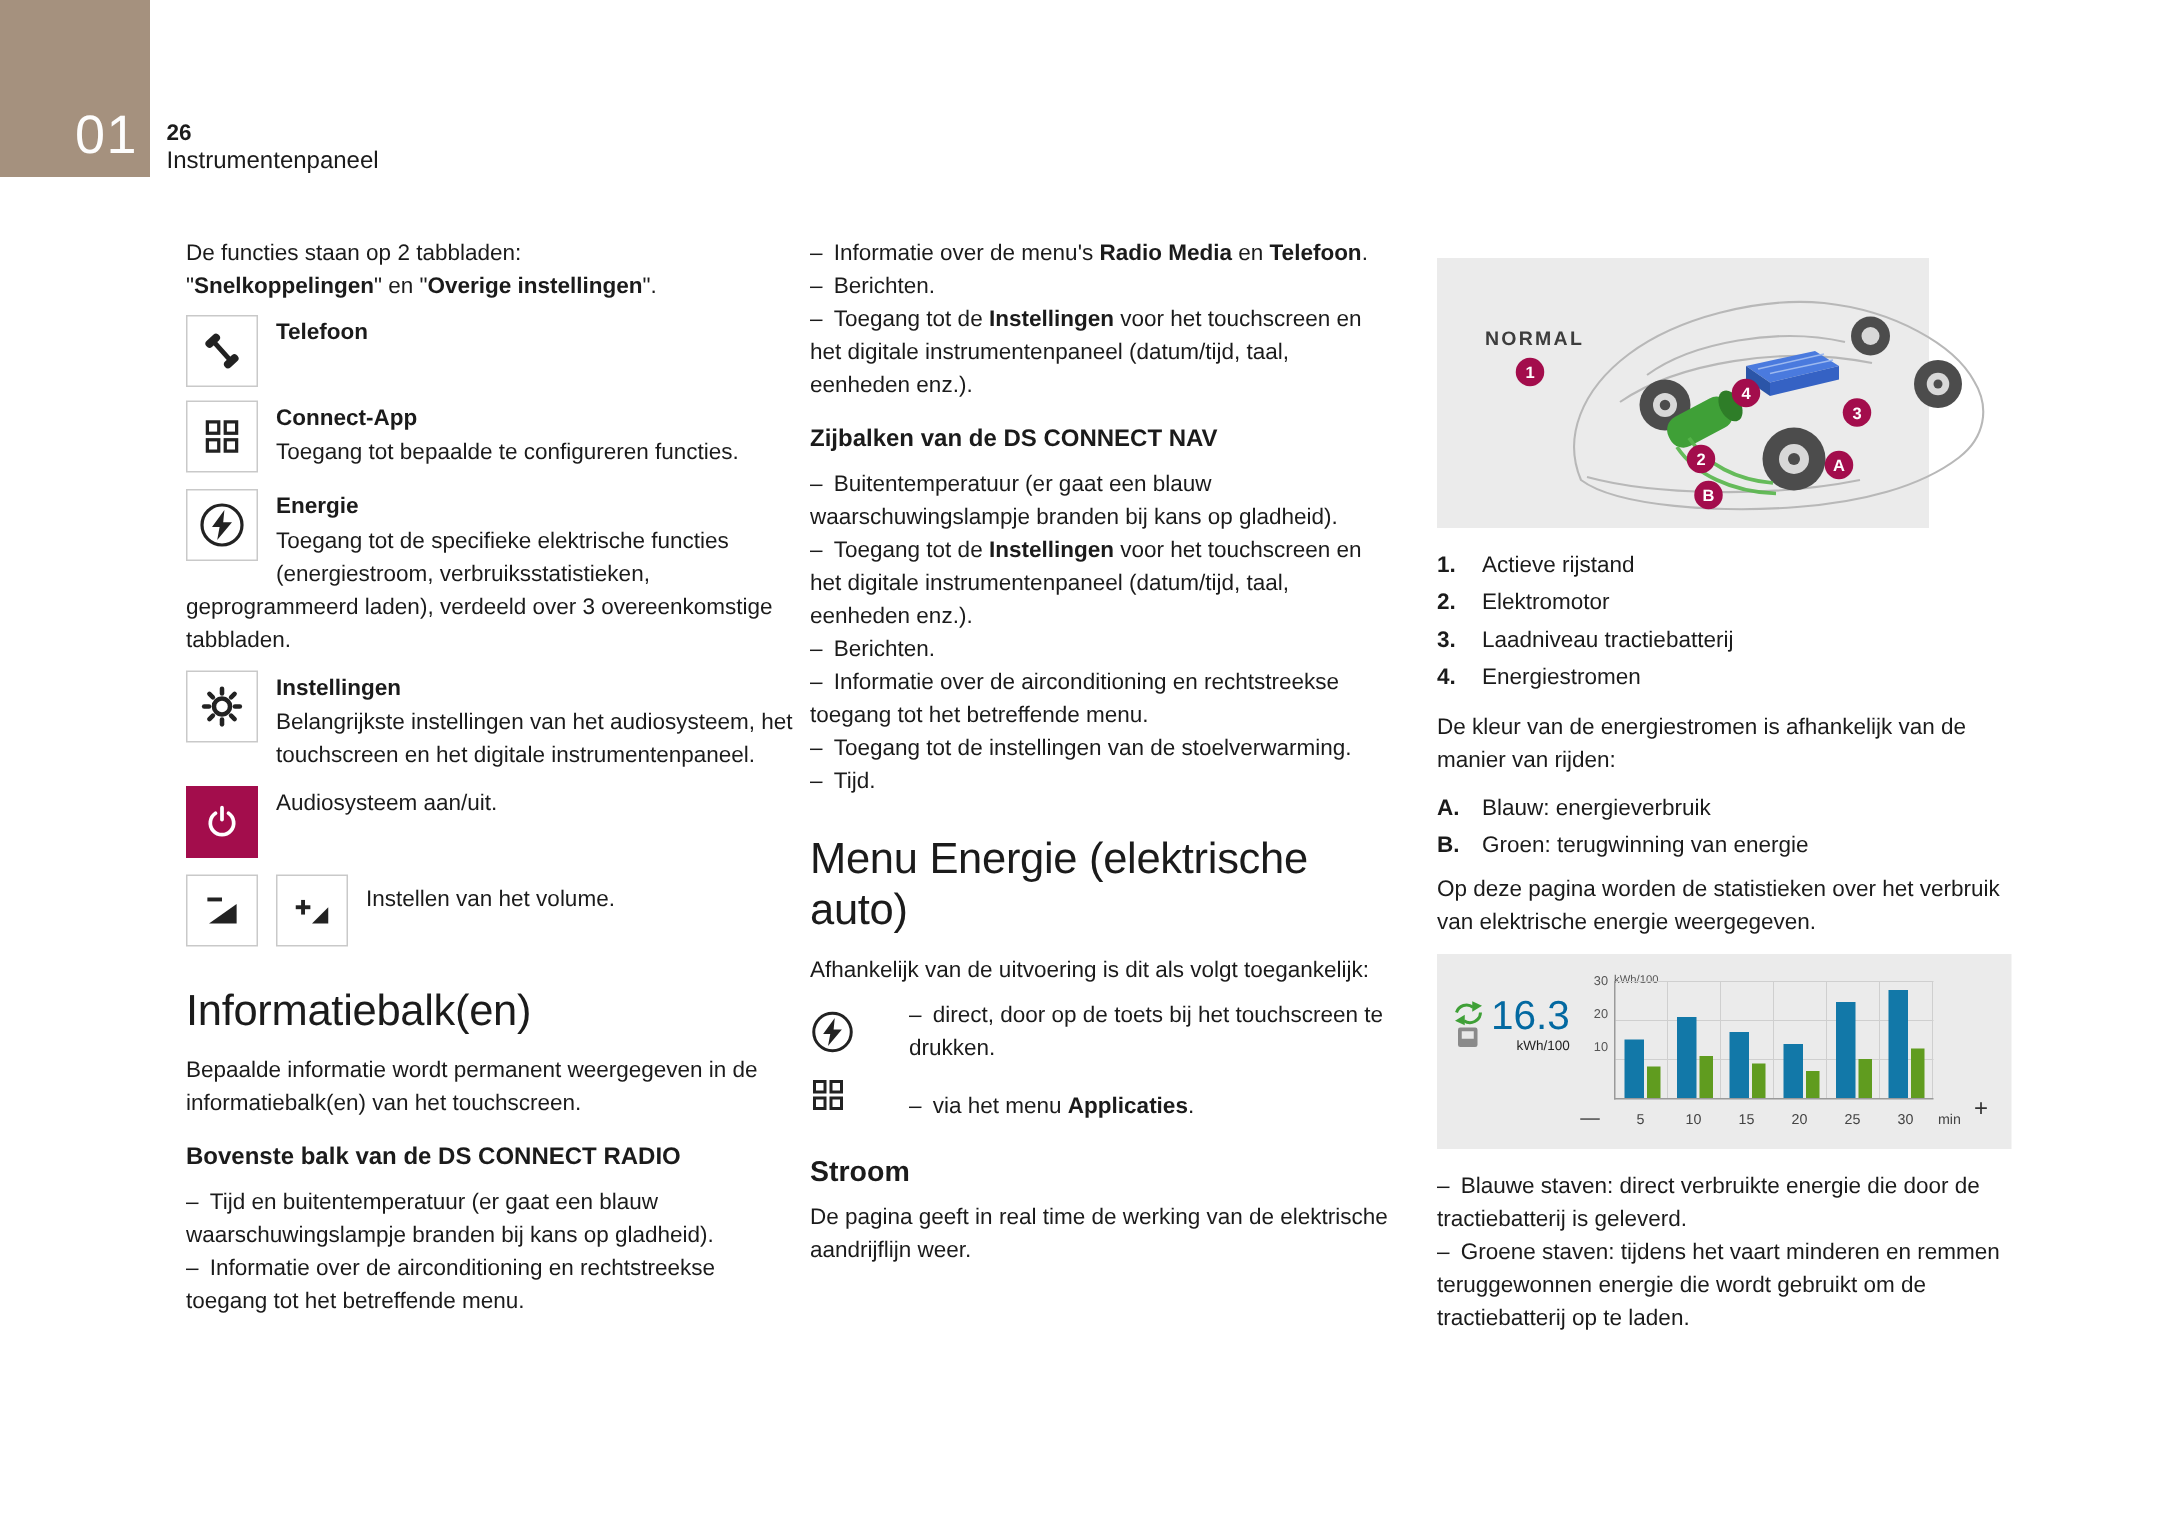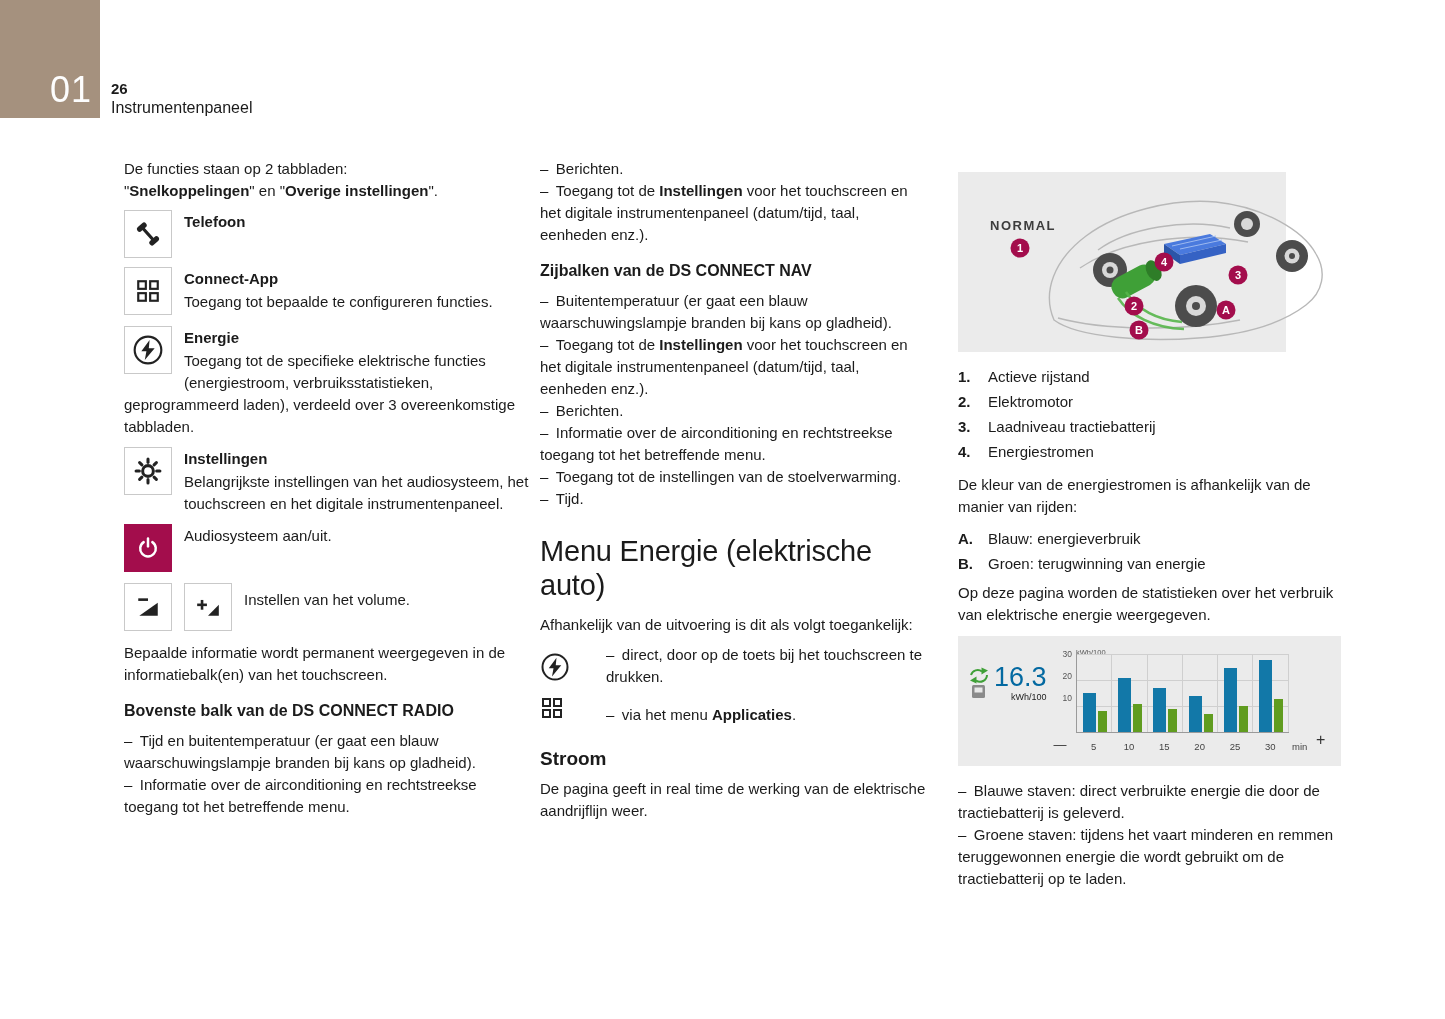--- a/index.html
+++ b/index.html
@@ -166,27 +166,29 @@
     <span class="icon-box">
       <svg width="26" height="26" viewBox="0 0 24 24">
           <rect x="2" y="8.8" width="9" height="2.4" fill="#222"></rect>
           <rect x="5.3" y="5.5" width="2.4" height="9" fill="#222"></rect>
           <polygon points="12,20 22,20 22,10" fill="#222"></polygon>
         </svg>
     </span>
     <span class="feat-desc vol-text">Instellen van het volume.</span>
   </div>
 
+  <h2 class="display">Informatiebalk(en)</h2>
   <p class="t">Bepaalde informatie wordt permanent weergegeven in de informatiebalk(en) van het touchscreen.</p>
   <h3 class="subhead">Bovenste balk van de DS CONNECT RADIO</h3>
   <p class="dash">– Tijd en buitentemperatuur (er gaat een blauw waarschuwingslampje branden bij kans op gladheid).</p>
   <p class="dash">– Informatie over de airconditioning en rechtstreekse toegang tot het betreffende menu.</p>
 </div>
 
 <div class="col col2">
+  <p class="dash"><span>– Informatie over de menu's </span><span class="b">Radio Media</span><span> en </span><span class="b">Telefoon</span><span>.</span></p>
   <p class="dash"><span>– Berichten.</span></p>
   <p class="dash"><span>– Toegang tot de </span><span class="b">Instellingen</span><span> voor het touchscreen en het digitale instrumentenpaneel (datum/tijd, taal, eenheden enz.).</span></p>
 
   <h3 class="subhead">Zijbalken van de DS CONNECT NAV</h3>
   <p class="dash"><span>– Buitentemperatuur (er gaat een blauw waarschuwingslampje branden bij kans op gladheid).</span></p>
   <p class="dash"><span>– Toegang tot de </span><span class="b">Instellingen</span><span> voor het touchscreen en het digitale instrumentenpaneel (datum/tijd, taal, eenheden enz.).</span></p>
   <p class="dash"><span>– Berichten.</span></p>
   <p class="dash"><span>– Informatie over de airconditioning en rechtstreekse toegang tot het betreffende menu.</span></p>
   <p class="dash"><span>– Toegang tot de instellingen van de stoelverwarming.</span></p>
   <p class="dash"><span>– Tijd.</span></p>

